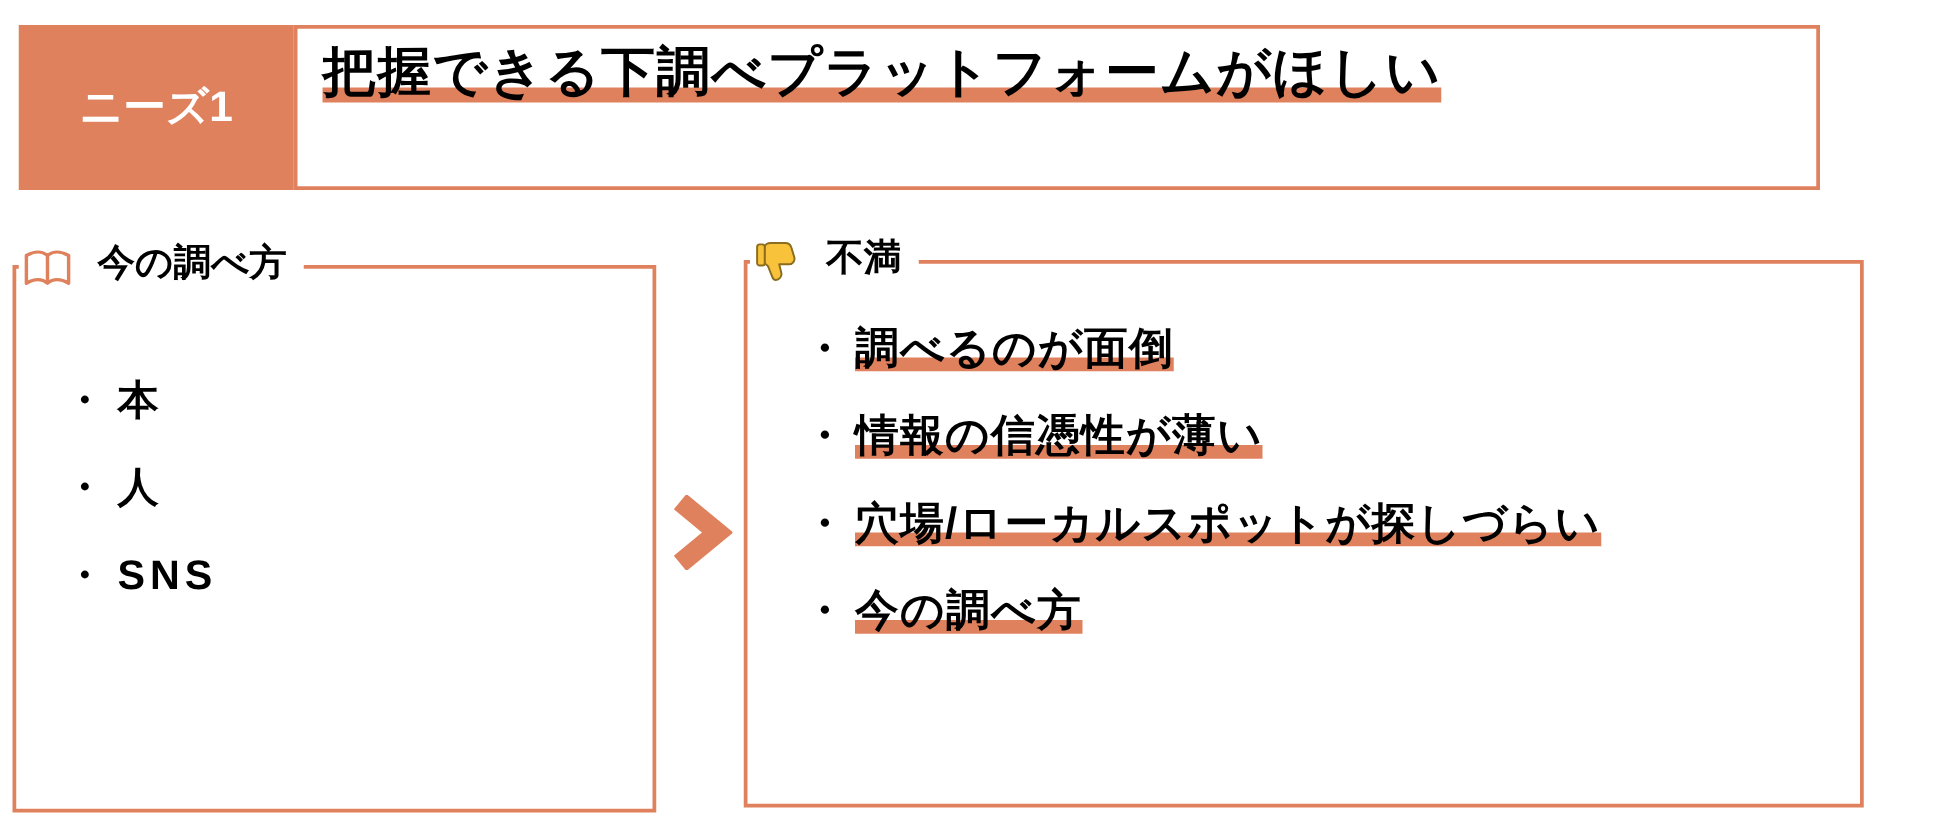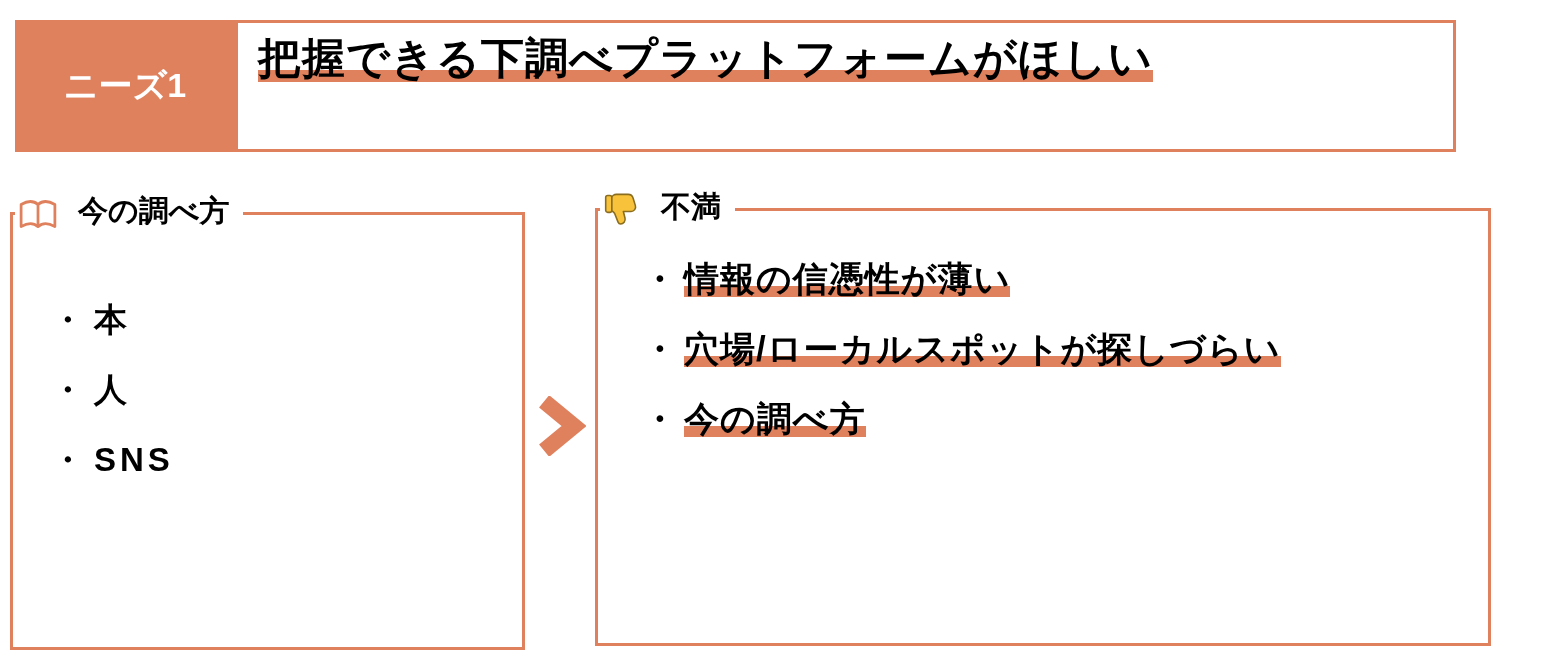--- a/index.html
+++ b/index.html
@@ -112,19 +112,20 @@
     <div class="panel-label">
       <span class="icon">
         <svg width="36" height="36" viewBox="0 0 32 32" aria-hidden="true">
           <rect x="1.5" y="4" width="5.5" height="15" rx="1.8" fill="#F8C33A" stroke="#8a6d1f" stroke-width="1.4"></rect>
           <path d="M7 17.5 L7 6 C7 4.2 9 3 11 3 L21.5 3 C23.6 3 25.3 4.4 25.9 6.4 L27.9 13 C28.7 15.6 26.8 18.2 24.1 18.2 L17.2 18.2 L18.7 24.2 C19.3 26.8 17.3 29.3 14.8 29.3 C13.7 29.3 12.9 28.7 12.5 27.7 L9.3 19.6 Z" fill="#F8C33A" stroke="#8a6d1f" stroke-width="1.4" stroke-linejoin="round"></path>
         </svg>
       </span>
       <span class="label-text">不満</span>
     </div>
     <ul class="item-list">
+      <li class="item"><span class="bullet">・</span><span class="hl">調べるのが面倒</span></li>
       <li class="item"><span class="bullet">・</span><span class="hl">情報の信憑性が薄い</span></li>
       <li class="item"><span class="bullet">・</span><span class="hl">穴場/ローカルスポットが探しづらい</span></li>
       <li class="item"><span class="bullet">・</span><span class="hl">今の調べ方</span></li>
     </ul>
   </div>
 
 </div>
 
 </body></html>

